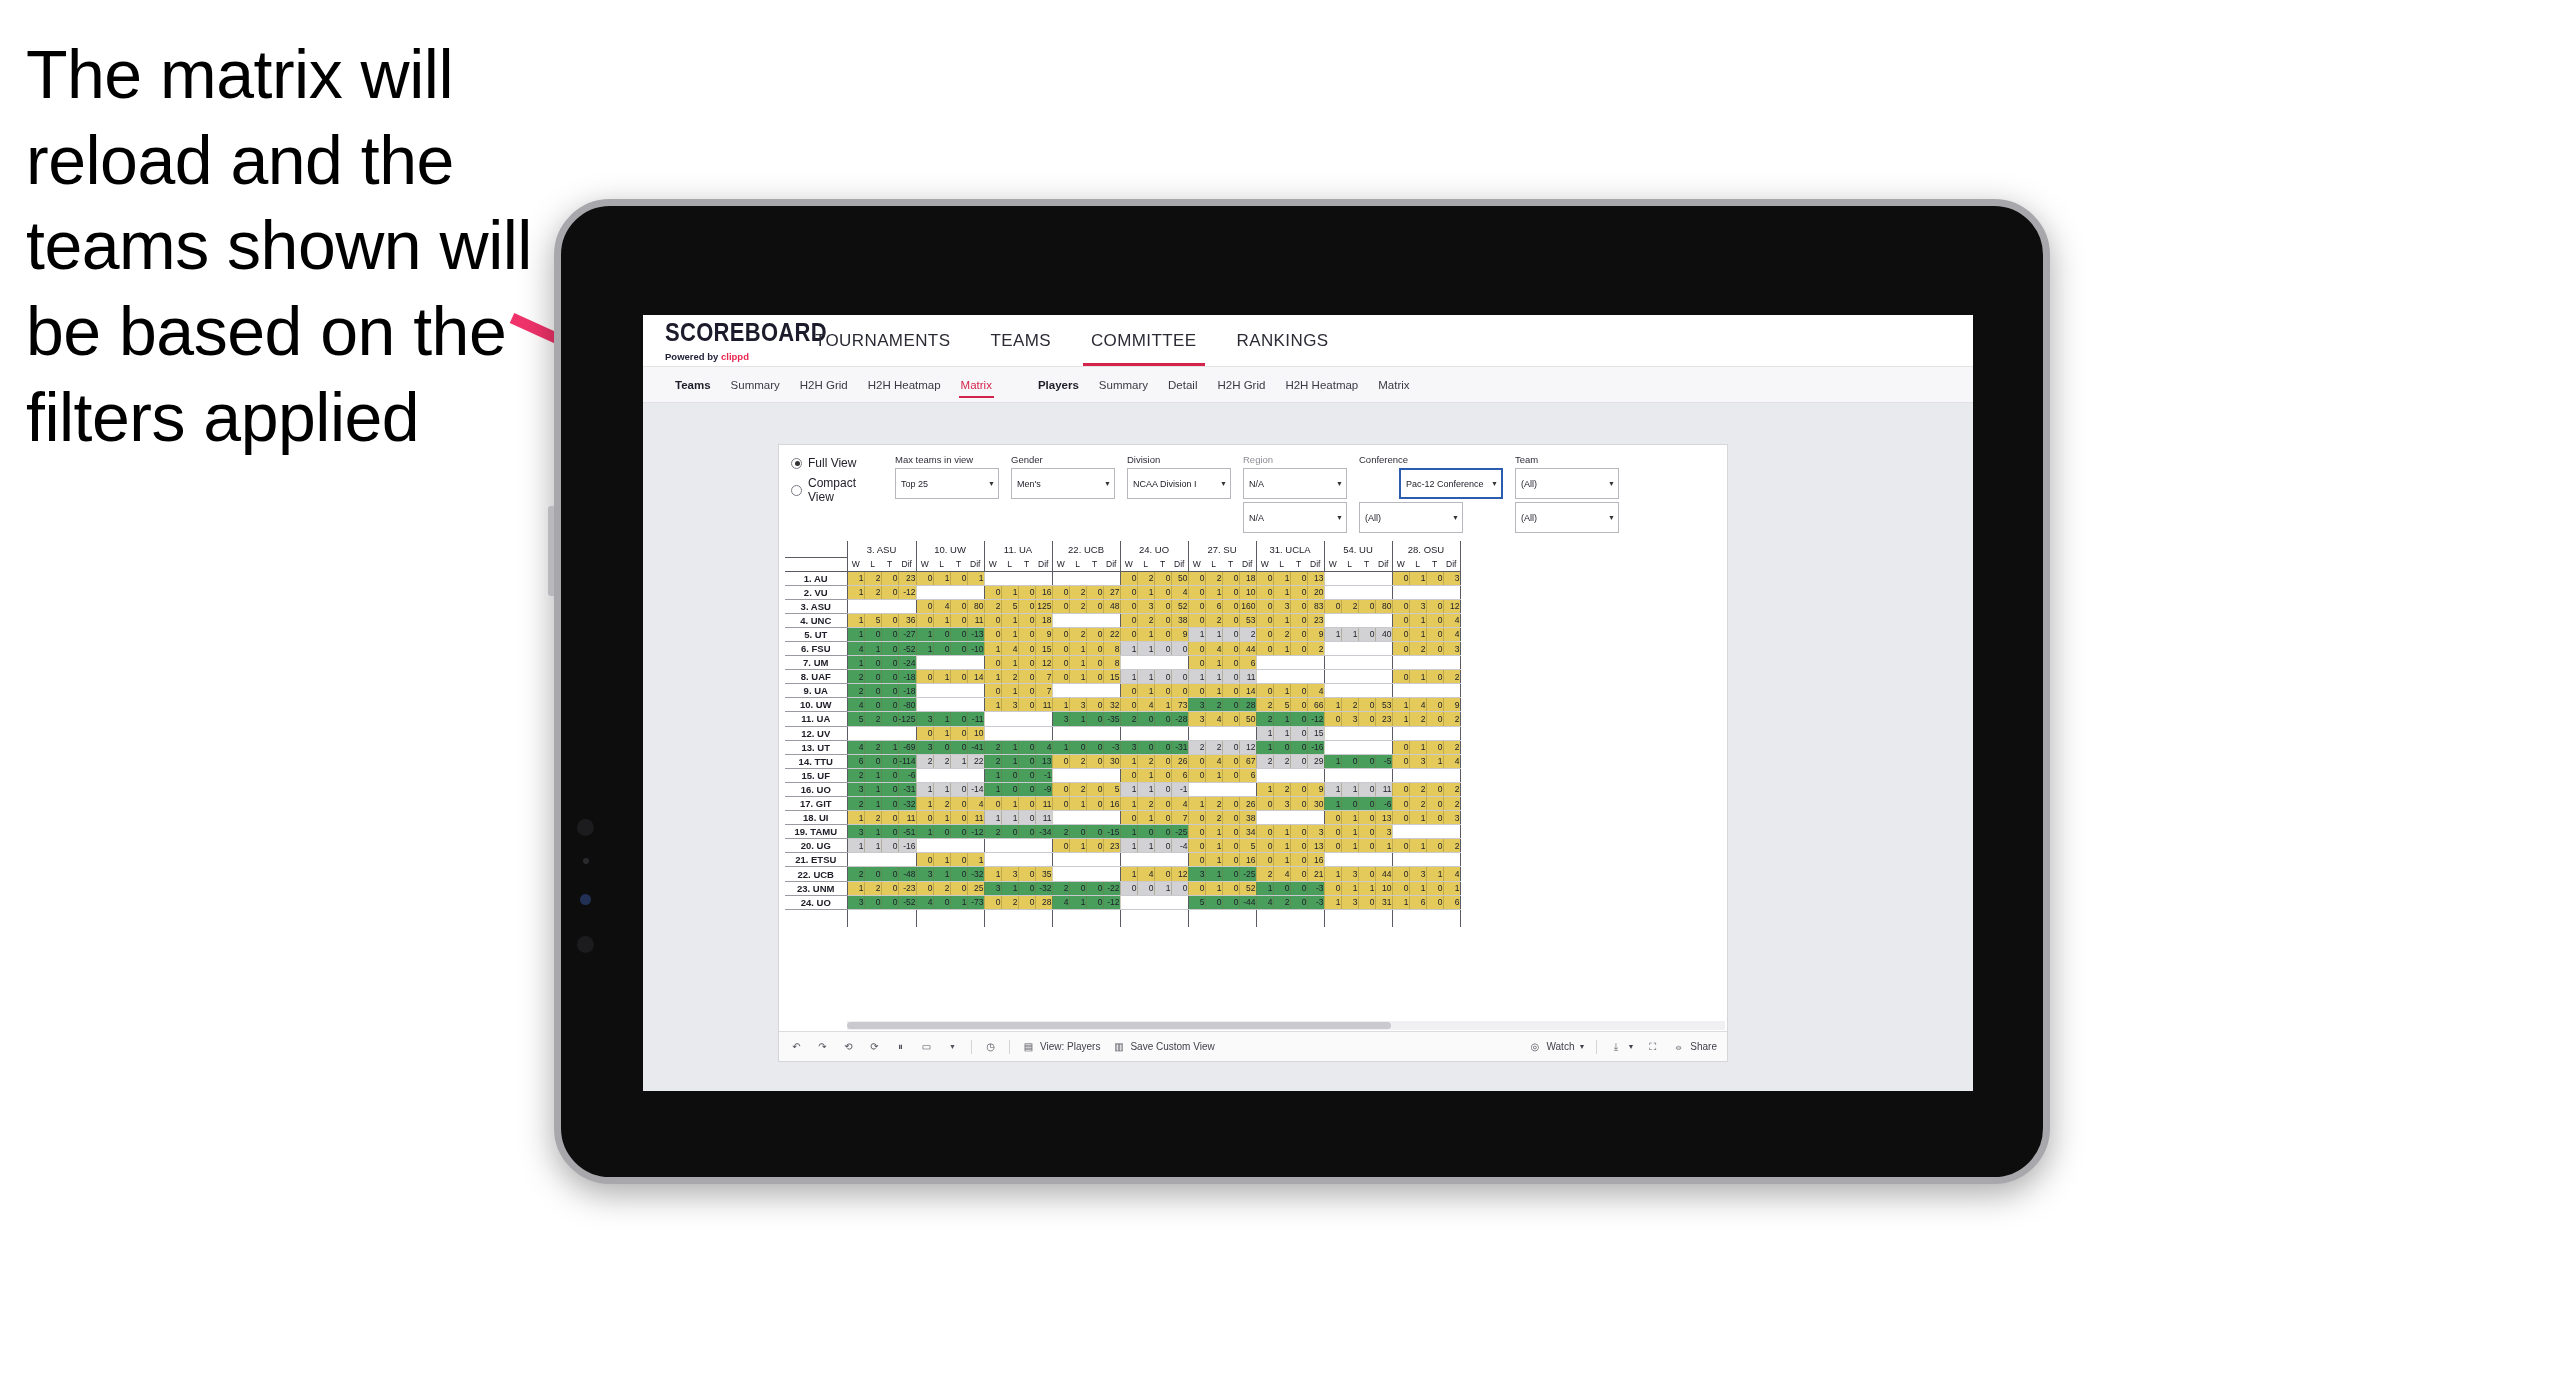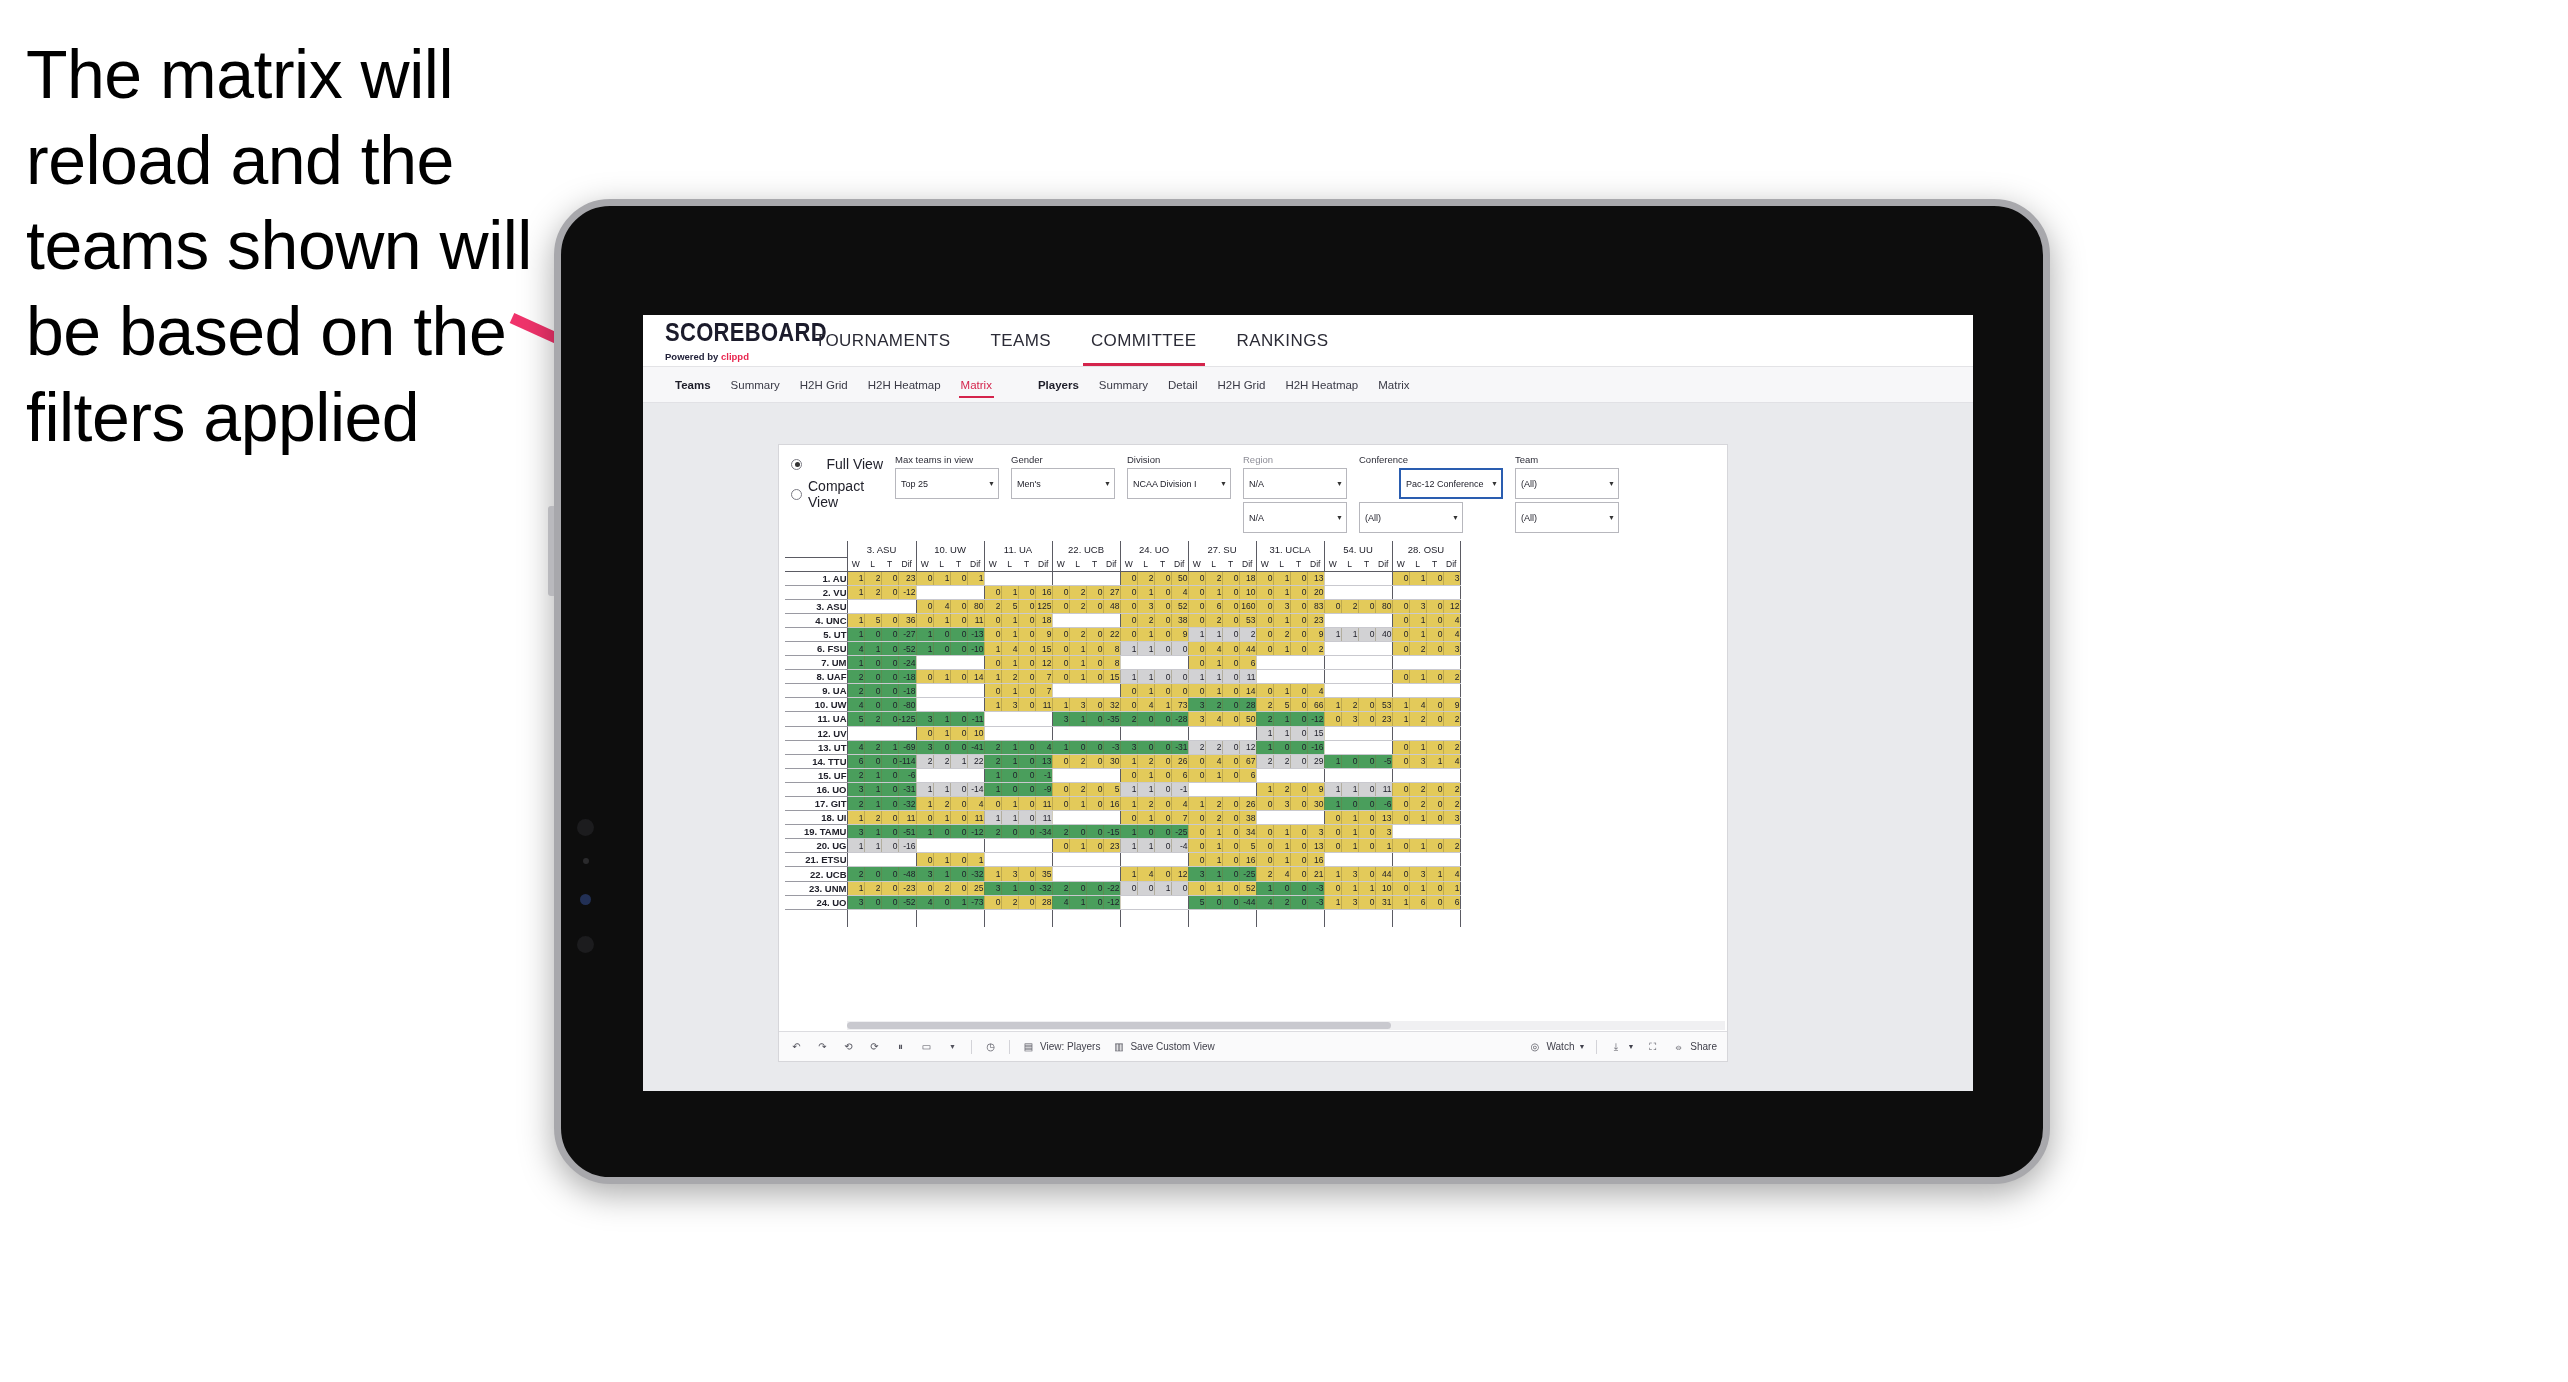--- a/index.html
+++ b/index.html
@@ -115,33 +115,33 @@
   .fsel {
     width: 104px; height: 31px; border:1px solid #b7b7bd; background:#fff;
     font-size:9px; color:#22222c; display:flex; align-items:center;
     padding: 0 3px 0 5px; position:relative;
   }
   .fsel.hl { border:2px solid #2a5db0;margin-left:40px; }
   .fsel + .fsel { margin-top: 3px; }
   .fsel .cap { flex:1; overflow:hidden; white-space:nowrap; }
   .fsel .car { font-size:7px; color:#333; margin-left:3px; }
   .radios { display:flex; flex-direction:column; gap:6px; padding-top:2px; width: 92px;}
-  .radio { display:flex; align-items:center; font-size:14px; color:#22222c;justify-content:space-between; }
+  .radio { display:flex; align-items:center; font-size:12px; color:#22222c; }
   .rdot {
     width:11px; height:11px; border-radius:50%; border:1px solid #7b7b84;
     margin-right:6px; background:#fff; position:relative; flex:none;
   }
   .rdot.on::after{content:"";position:absolute;left:2.5px;top:2.5px;width:5px;height:5px;border-radius:50%;background:#333;}
 
   
   #matrixwrap { flex:1; padding: 2px 0 0 6px; overflow:hidden; position:relative; }
   table.mx { border-collapse:collapse; font-size:9px; color:#21212b; table-layout:fixed; }
   table.mx th, table.mx td { padding:0; }
   .rowhdr {
-    width: 62px; text-align:right; padding-right:5px; font-size:9.5px;
+    width: 62px; padding-right:5px; font-size:9.5px;
     border-bottom:1px solid #9a9aa2; background:#fff; height:14.1px;
     white-space: nowrap;
   }
   .corner { border-bottom:1px solid #5b5b63; background:#fff; }
   .grphdr {
     text-align:center; font-size:9.5px; font-weight:normal; height:16px;
     border-left:1px solid #5b5b63; background:#fff; color:#21212b;
   }
   .grphdr.last { border-right:1px solid #5b5b63; }
   .subhdr {

